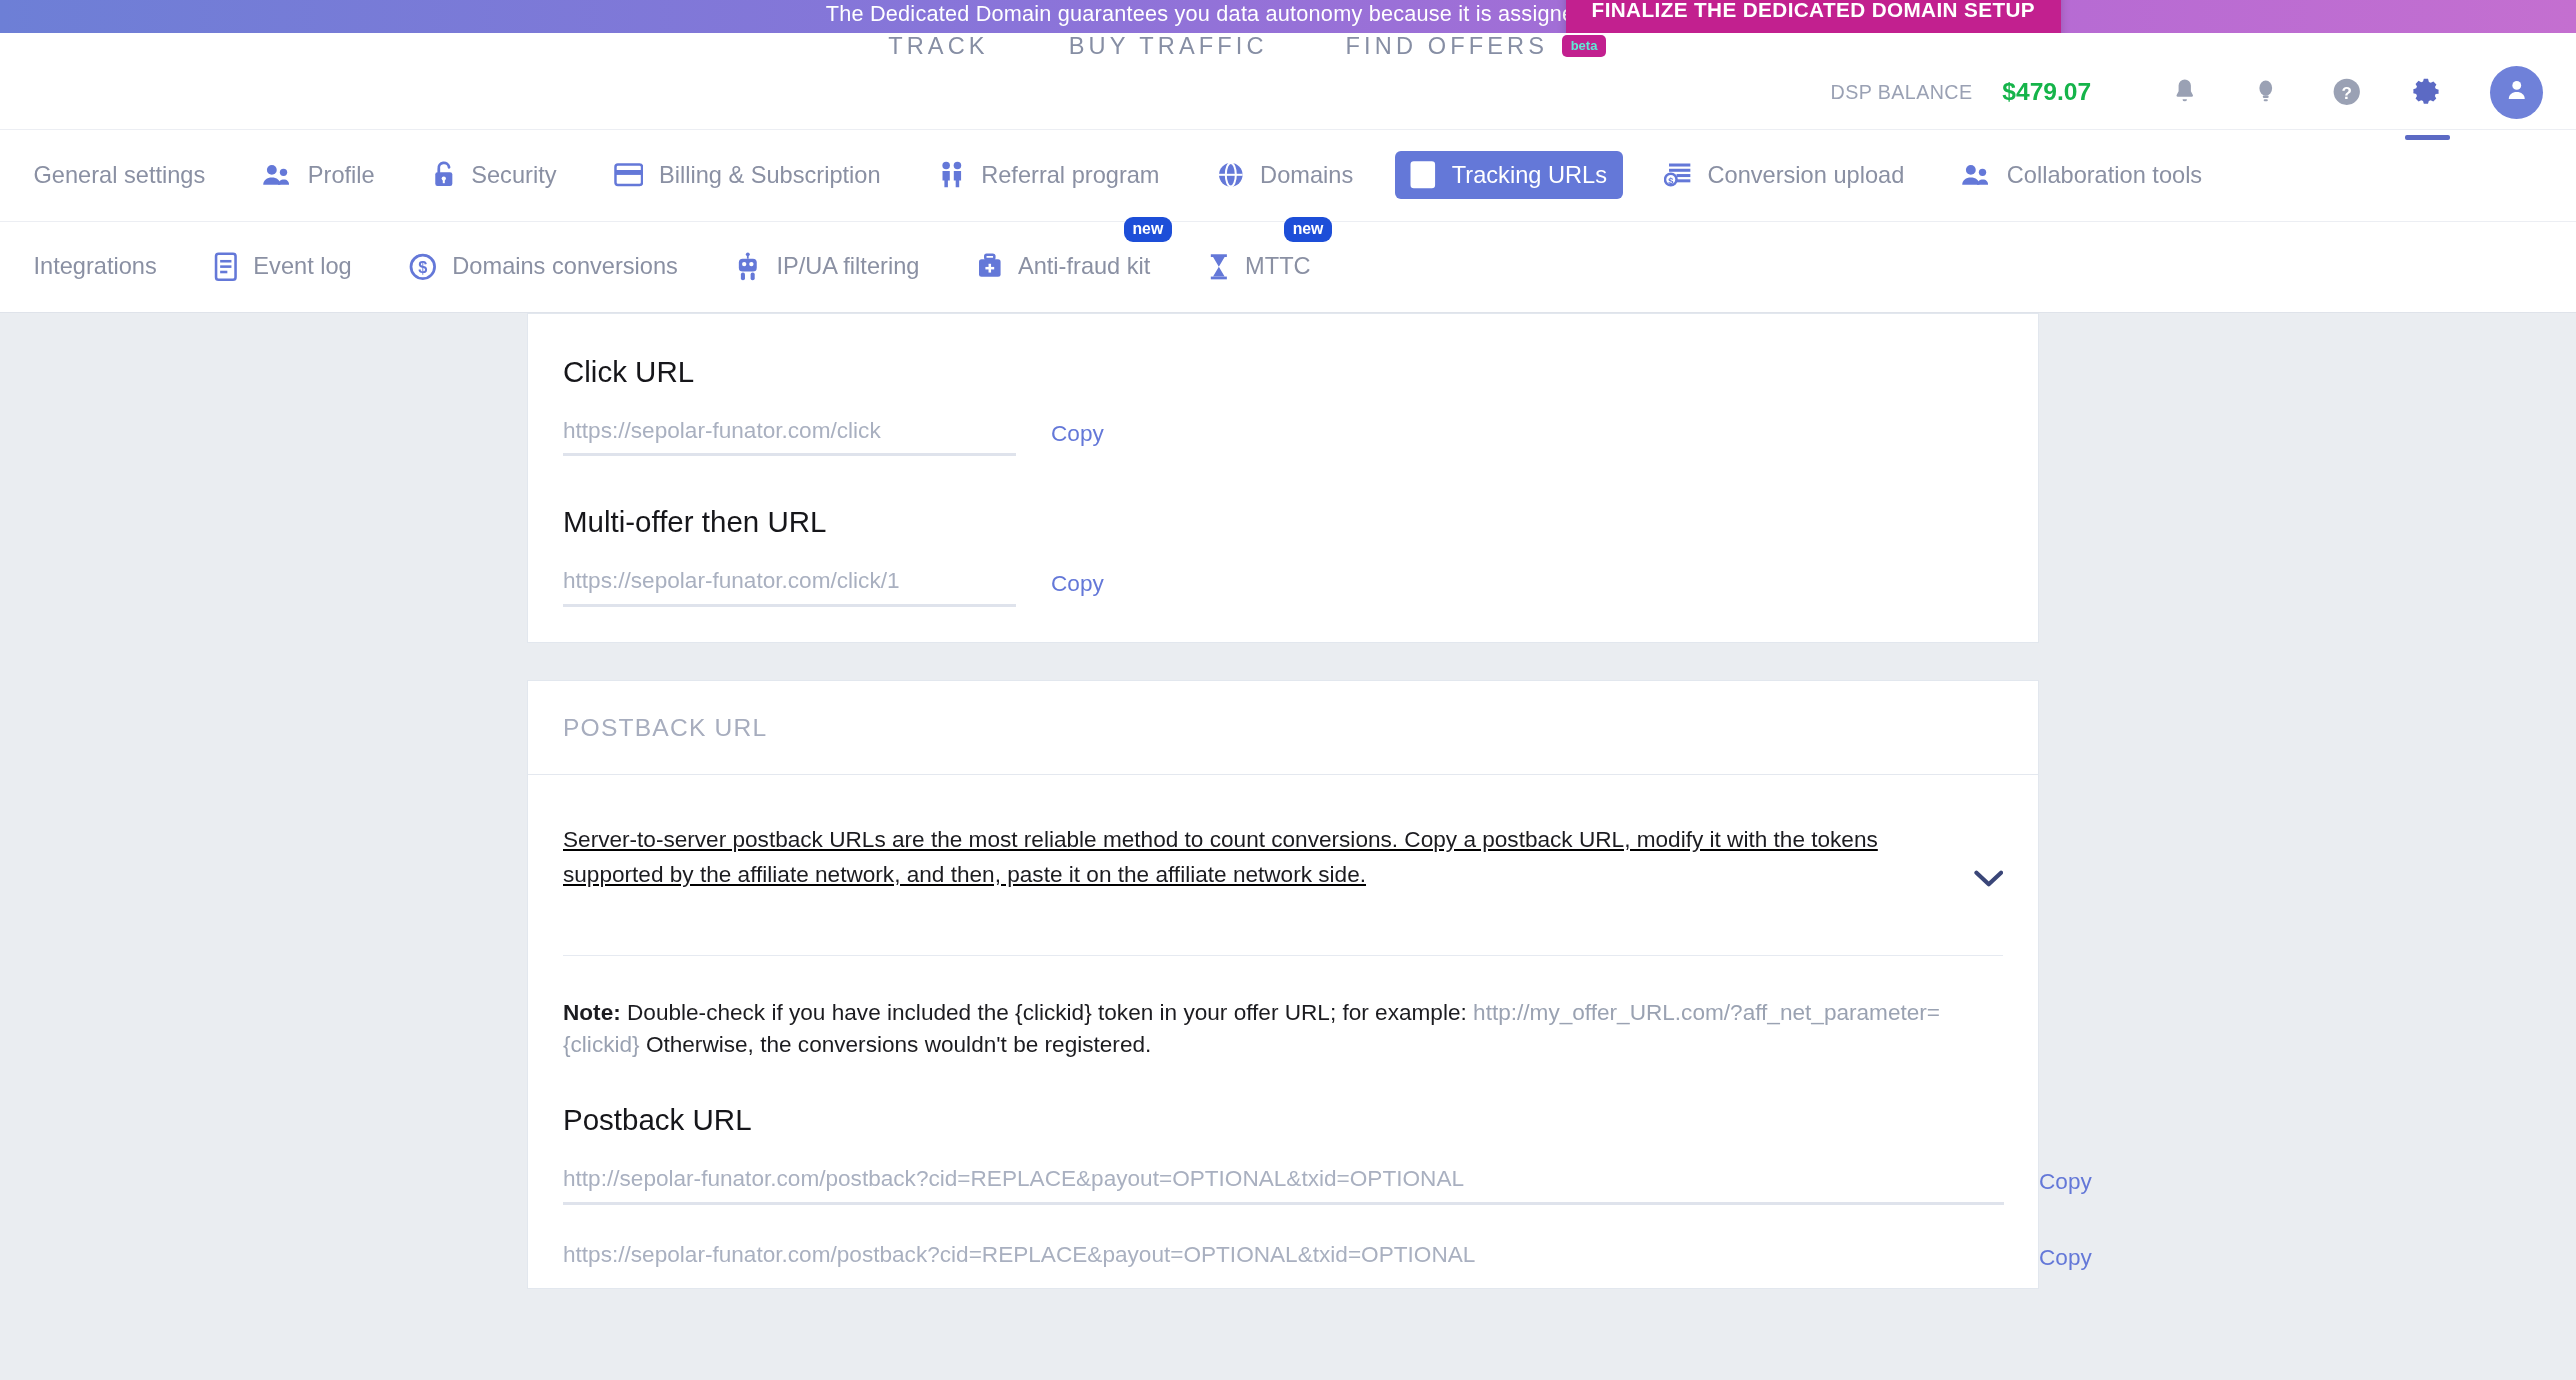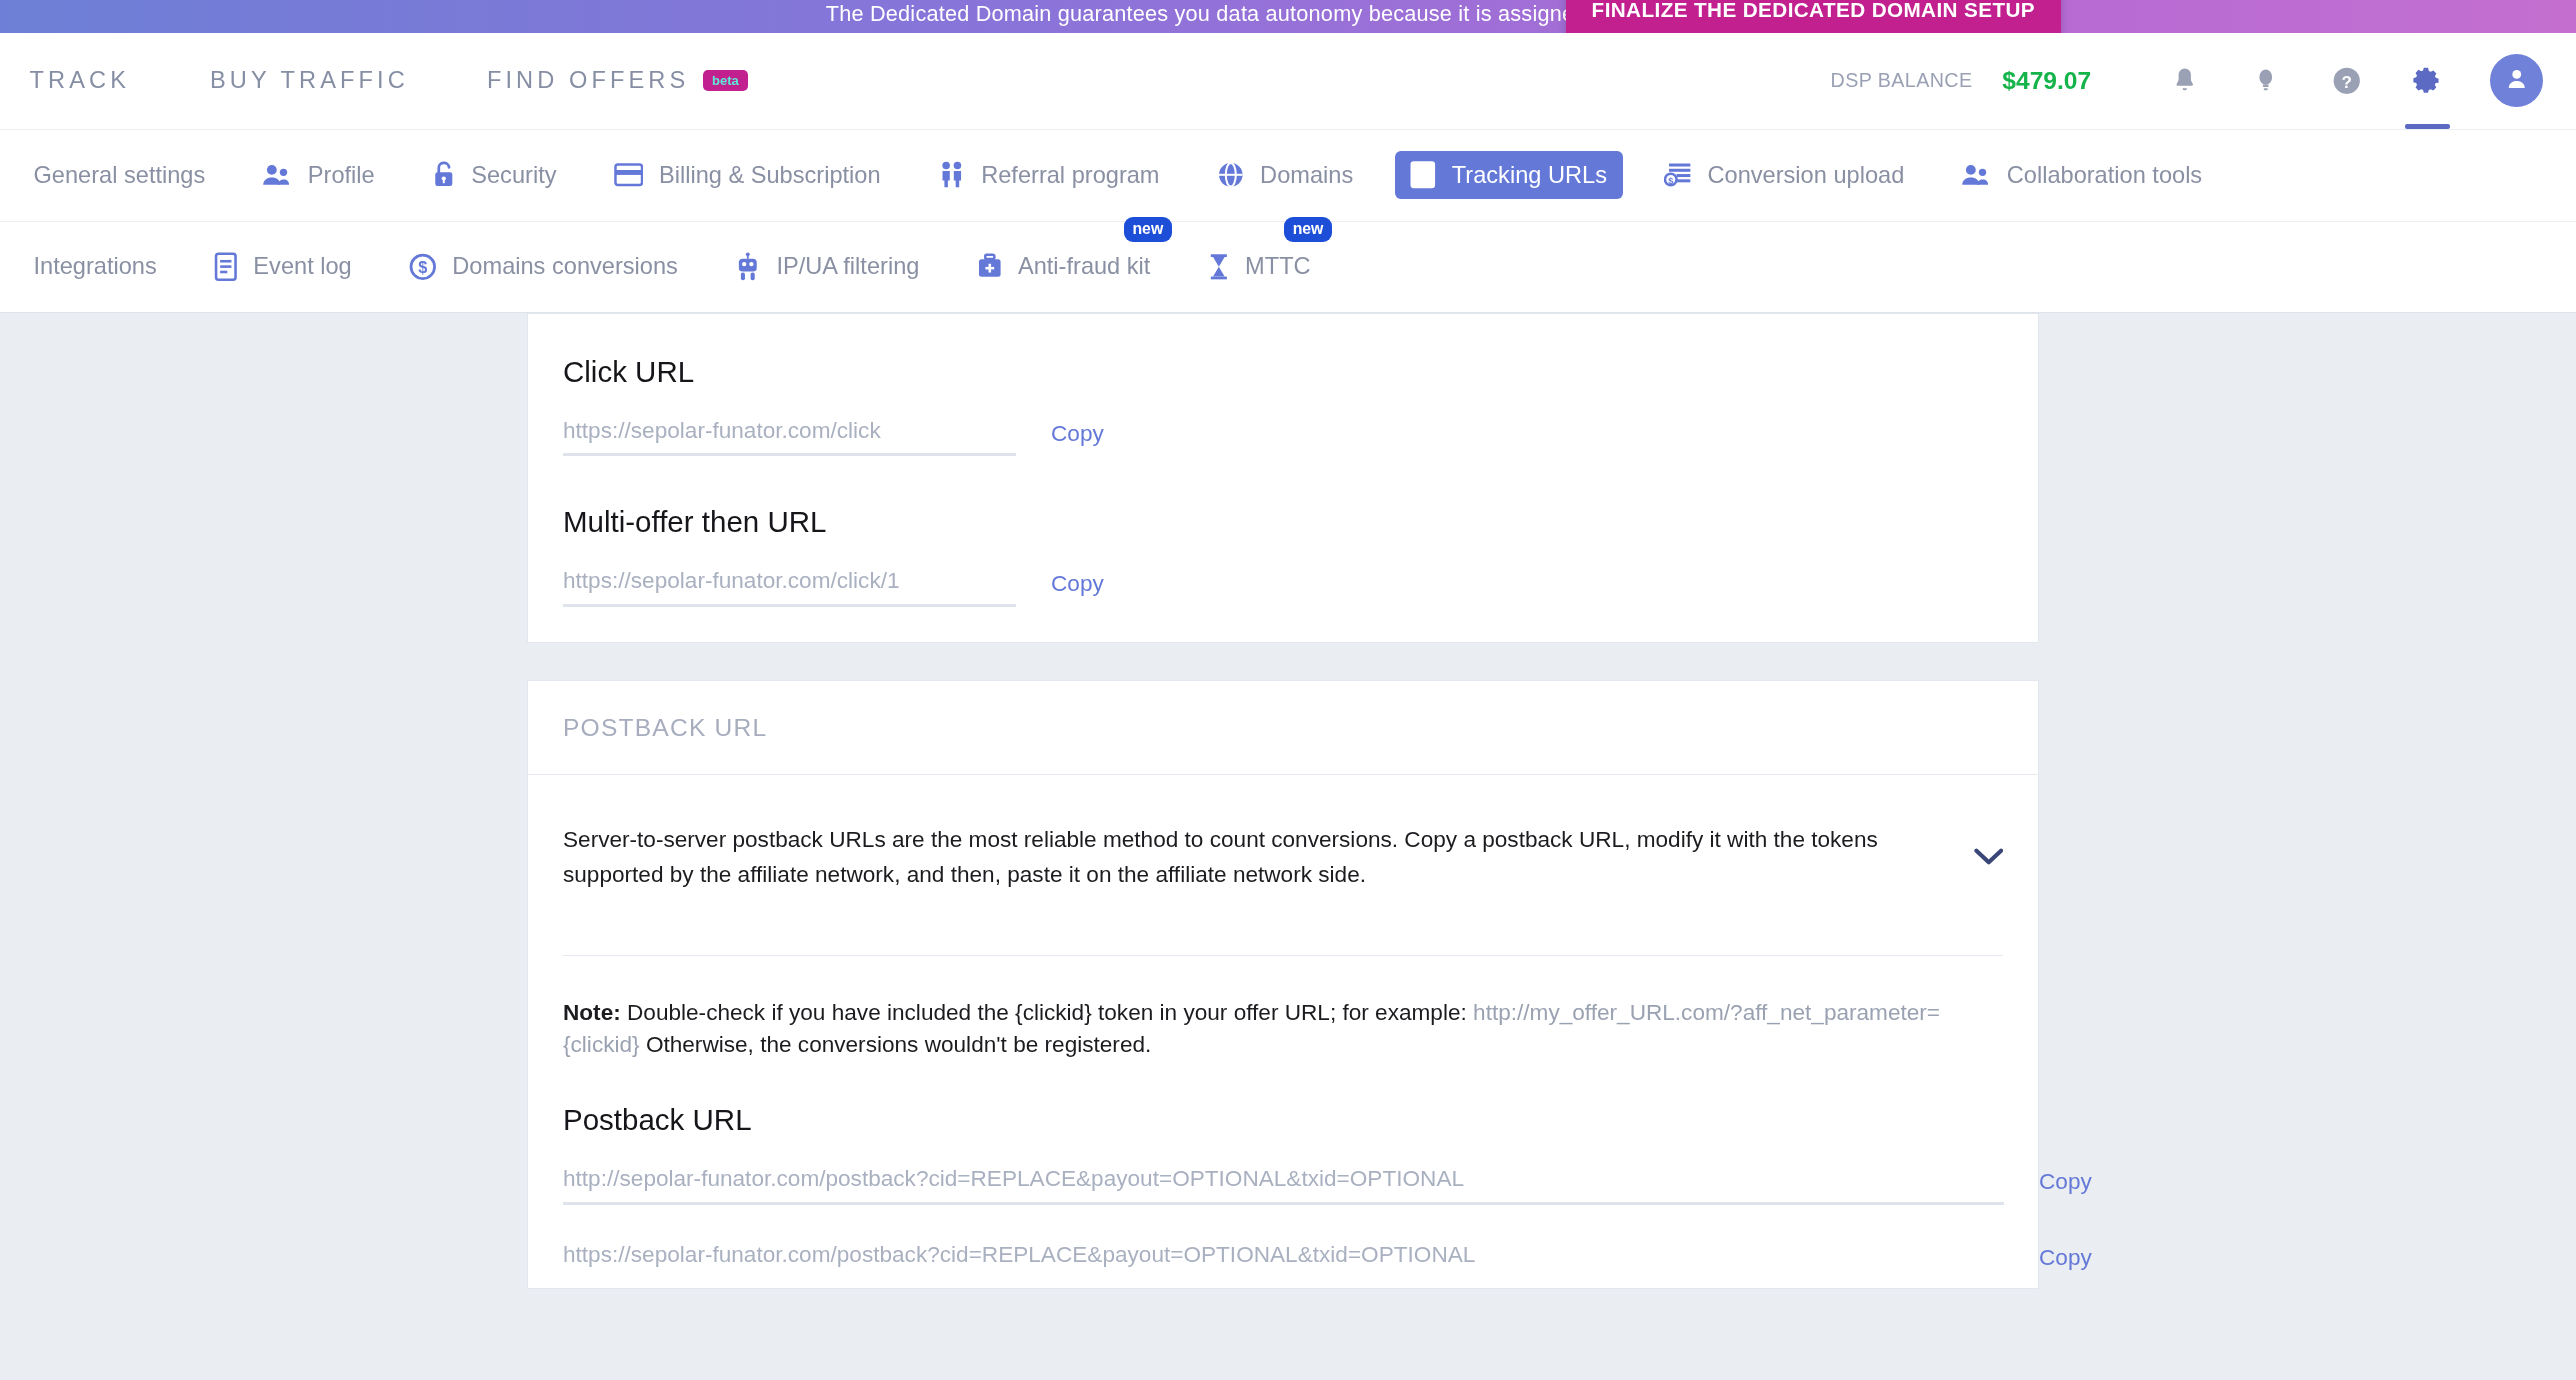--- a/index.html
+++ b/index.html
@@ -39,20 +39,21 @@
     box-shadow: 0 3.9px 9.8px rgba(0,0,0,.18);
   }
 
   
   .topnav {
     height: 96px;
     background: #ffffff;
     display: flex; align-items: center;
     padding: 0 33px 0 29.5px;
     position: relative;
+    flex-direction: column;
   }
   .topnav-left { display: flex; align-items: center; gap: 0; }
   .topnav-link {
     color: #868ea4;
     font-size: 23.6px;
     letter-spacing: 4.1px;
     padding: 0 41px 0 0;
     margin-right: 37px;
     white-space: nowrap;
     display: flex; align-items: center;
@@ -185,22 +186,23 @@
 
   .card-header {
     padding: 33px 35px 31.5px 35px;
     border-bottom: 1px solid #e4e8ef;
   }
   .card-header-title {
     font-size: 24.6px; color: #a7adbe;
     letter-spacing: 1.2px; font-weight: 400;
   }
   .desc-row {
-    display: flex; align-items: center;
+    display: flex; align-items: flex-end;
     padding: 47px 35px 33px 35px;
+    text-decoration: underline;
   }
   .desc-text {
     font-size: 22.6px; color: #1c1c20;
     line-height: 1.55; max-width: 1369px;
   }
   .chevron {
     margin-left: auto; padding-left: 23.6px; padding-top: 3.9px;
     cursor: pointer;
   }
   .divider {

